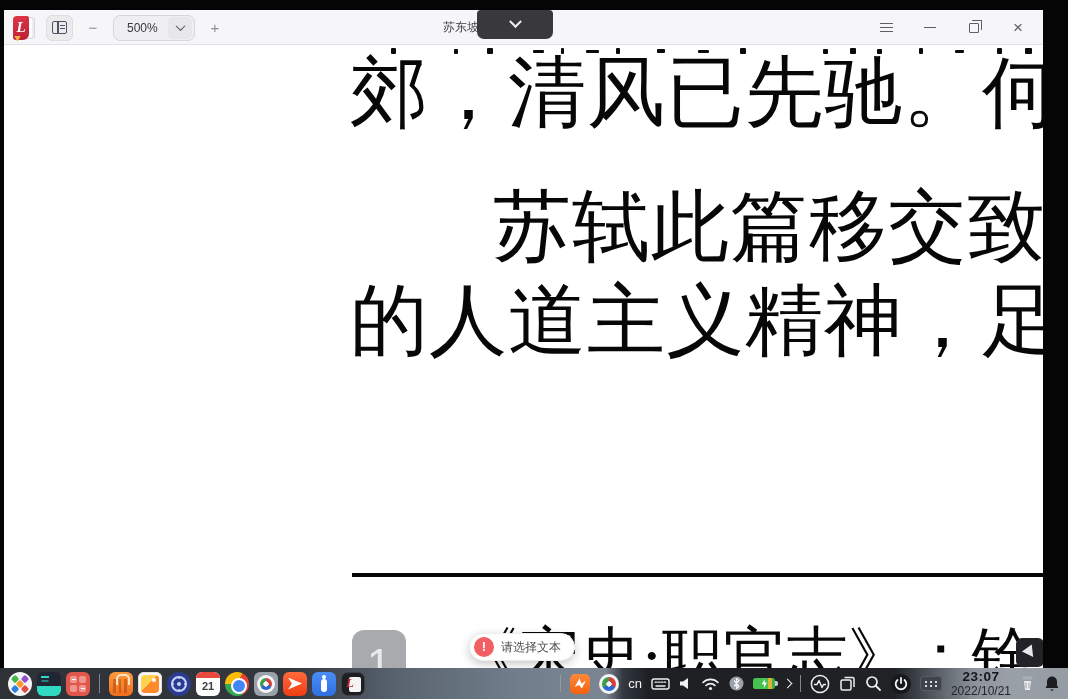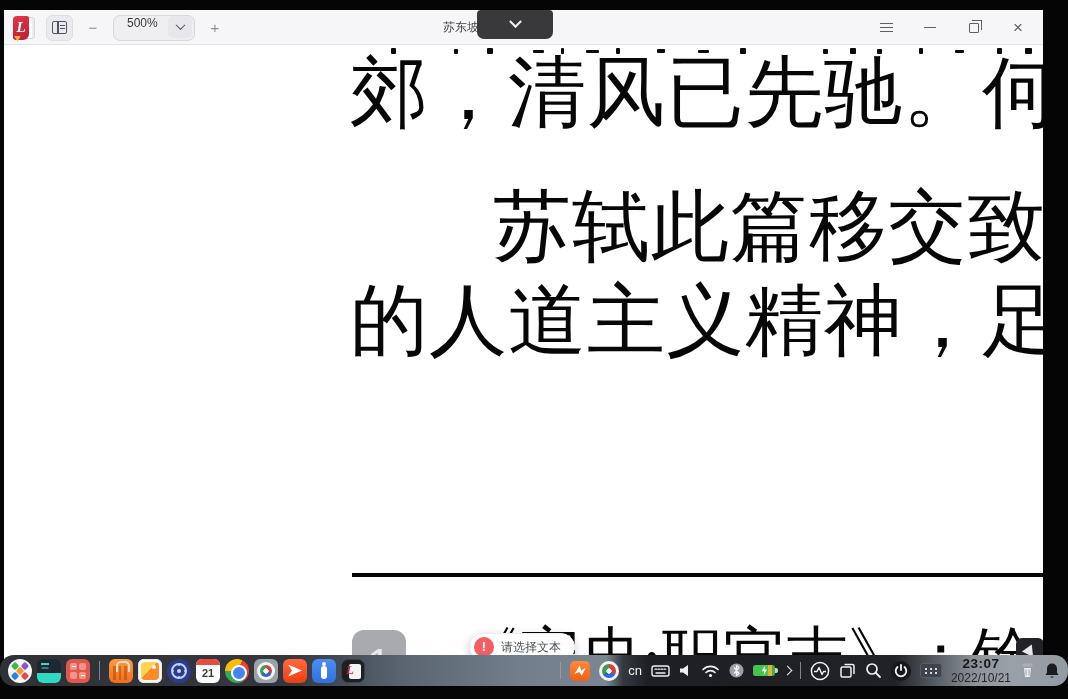--- a/index.html
+++ b/index.html
@@ -29,21 +29,21 @@
   .tb-btn { height:26px; display:flex; align-items:center; justify-content:center;
             border-radius:6px; color:#7c7f86; }
   .btn-pane { width:27px; background:#ebebee; border:1px solid #dddde2; }
   .pane-ico { width:15px; height:13px; border:1.5px solid #4d5565; border-radius:2px; position:relative; }
   .pane-ico::before { content:""; position:absolute; left:4px; top:0; bottom:0; width:1.5px; background:#4d5565; }
   .pane-ico::after { content:""; position:absolute; left:7px; right:1.5px; top:3px; height:1.2px;
                      background:#4d5565; box-shadow:0 3px 0 #4d5565; }
   .btn-glyph { width:20px; font-size:15px; color:#8b8e95; }
 
   .zoom-select { width:82px; height:26px; background:#efeff2; border:1px solid #d6d6db; border-radius:7px;
-                 display:flex; align-items:flex-start; position:relative; }
+                 display:flex; align-items:center; position:relative; }
   .zoom-select .val { font-size:12px; color:#36383d; padding-left:13px; flex:1; }
   .zoom-chev-box { width:24px; height:22px; margin-right:2px; background:#e7e7eb; border-radius:5px;
                    display:flex; align-items:center; justify-content:center; }
   .chev-down { width:7px; height:7px; border-right:1.6px solid #4d5158; border-bottom:1.6px solid #4d5158;
                transform:rotate(45deg) translate(-1px,-1px); }
 
   .doc-title { position:absolute; top:0; height:35px; display:flex; align-items:center;
                font-size:12px; color:#3f4248; white-space:nowrap; z-index:1; }
   .title-left { left:439px; }
   .title-right { left:552px; }
@@ -88,24 +88,24 @@
   .tt-text { font-size:12px; color:#4a4d52; white-space:nowrap; }
 
   .cursor-box { position:absolute; left:1012px; top:593px; width:28px; height:29px; background:#232327;
                 border-radius:6px; z-index:6; display:flex; align-items:center; justify-content:center; }
   .cursor-arrow { width:0; height:0; border-left:6px solid transparent; border-right:6px solid transparent;
                   border-top:11px solid #e8e8ea; transform:rotate(-35deg); }
   .cursor-box::after { content:""; position:absolute; right:-6px; top:9px; width:3px; height:3px;
                        border-radius:50%; background:#8c5a3a; box-shadow:0 6px 0 #6a6a6a; }
 
   
-  .taskbar { position:absolute; left:0; bottom:13px; width:1068px; height:31px; z-index:50;
+  .taskbar { position:absolute; left:0; bottom:0; width:1068px; height:31px; z-index:50;
              background:linear-gradient(90deg,#2e3136 0px,#34383e 290px,#596470 400px,#727e8b 520px,
                #7b8693 606px,#343940 623px,#1d1f23 648px,#202226 895px,#565c64 935px,
-               #8d939b 975px,#9aa0a8 1010px,#959ba3 1068px);border-radius:14px; }
+               #8d939b 975px,#9aa0a8 1010px,#959ba3 1068px); }
   .dock { position:absolute; left:8px; top:0; height:31px; display:flex; align-items:center; gap:5px; }
   .ic { width:24px; height:24px; border-radius:6px; position:relative; flex:none; }
 
   .ic-launcher { border-radius:50%; background:#f4f5f7; }
   .ic-launcher::before { content:""; position:absolute; left:9px; top:9px; width:6px; height:6px;
       border-radius:1.5px; background:#f59a22; transform:rotate(45deg);
       box-shadow:0 -7px 0 #8f4fd1, 7px 0 0 #e5493f, 0 7px 0 #2f7de1, -7px 0 0 #43b649; }
 
   .ic-terminal { background:#202634; }
   .ic-terminal::after { content:""; position:absolute; left:0; right:0; bottom:0; height:10px;

